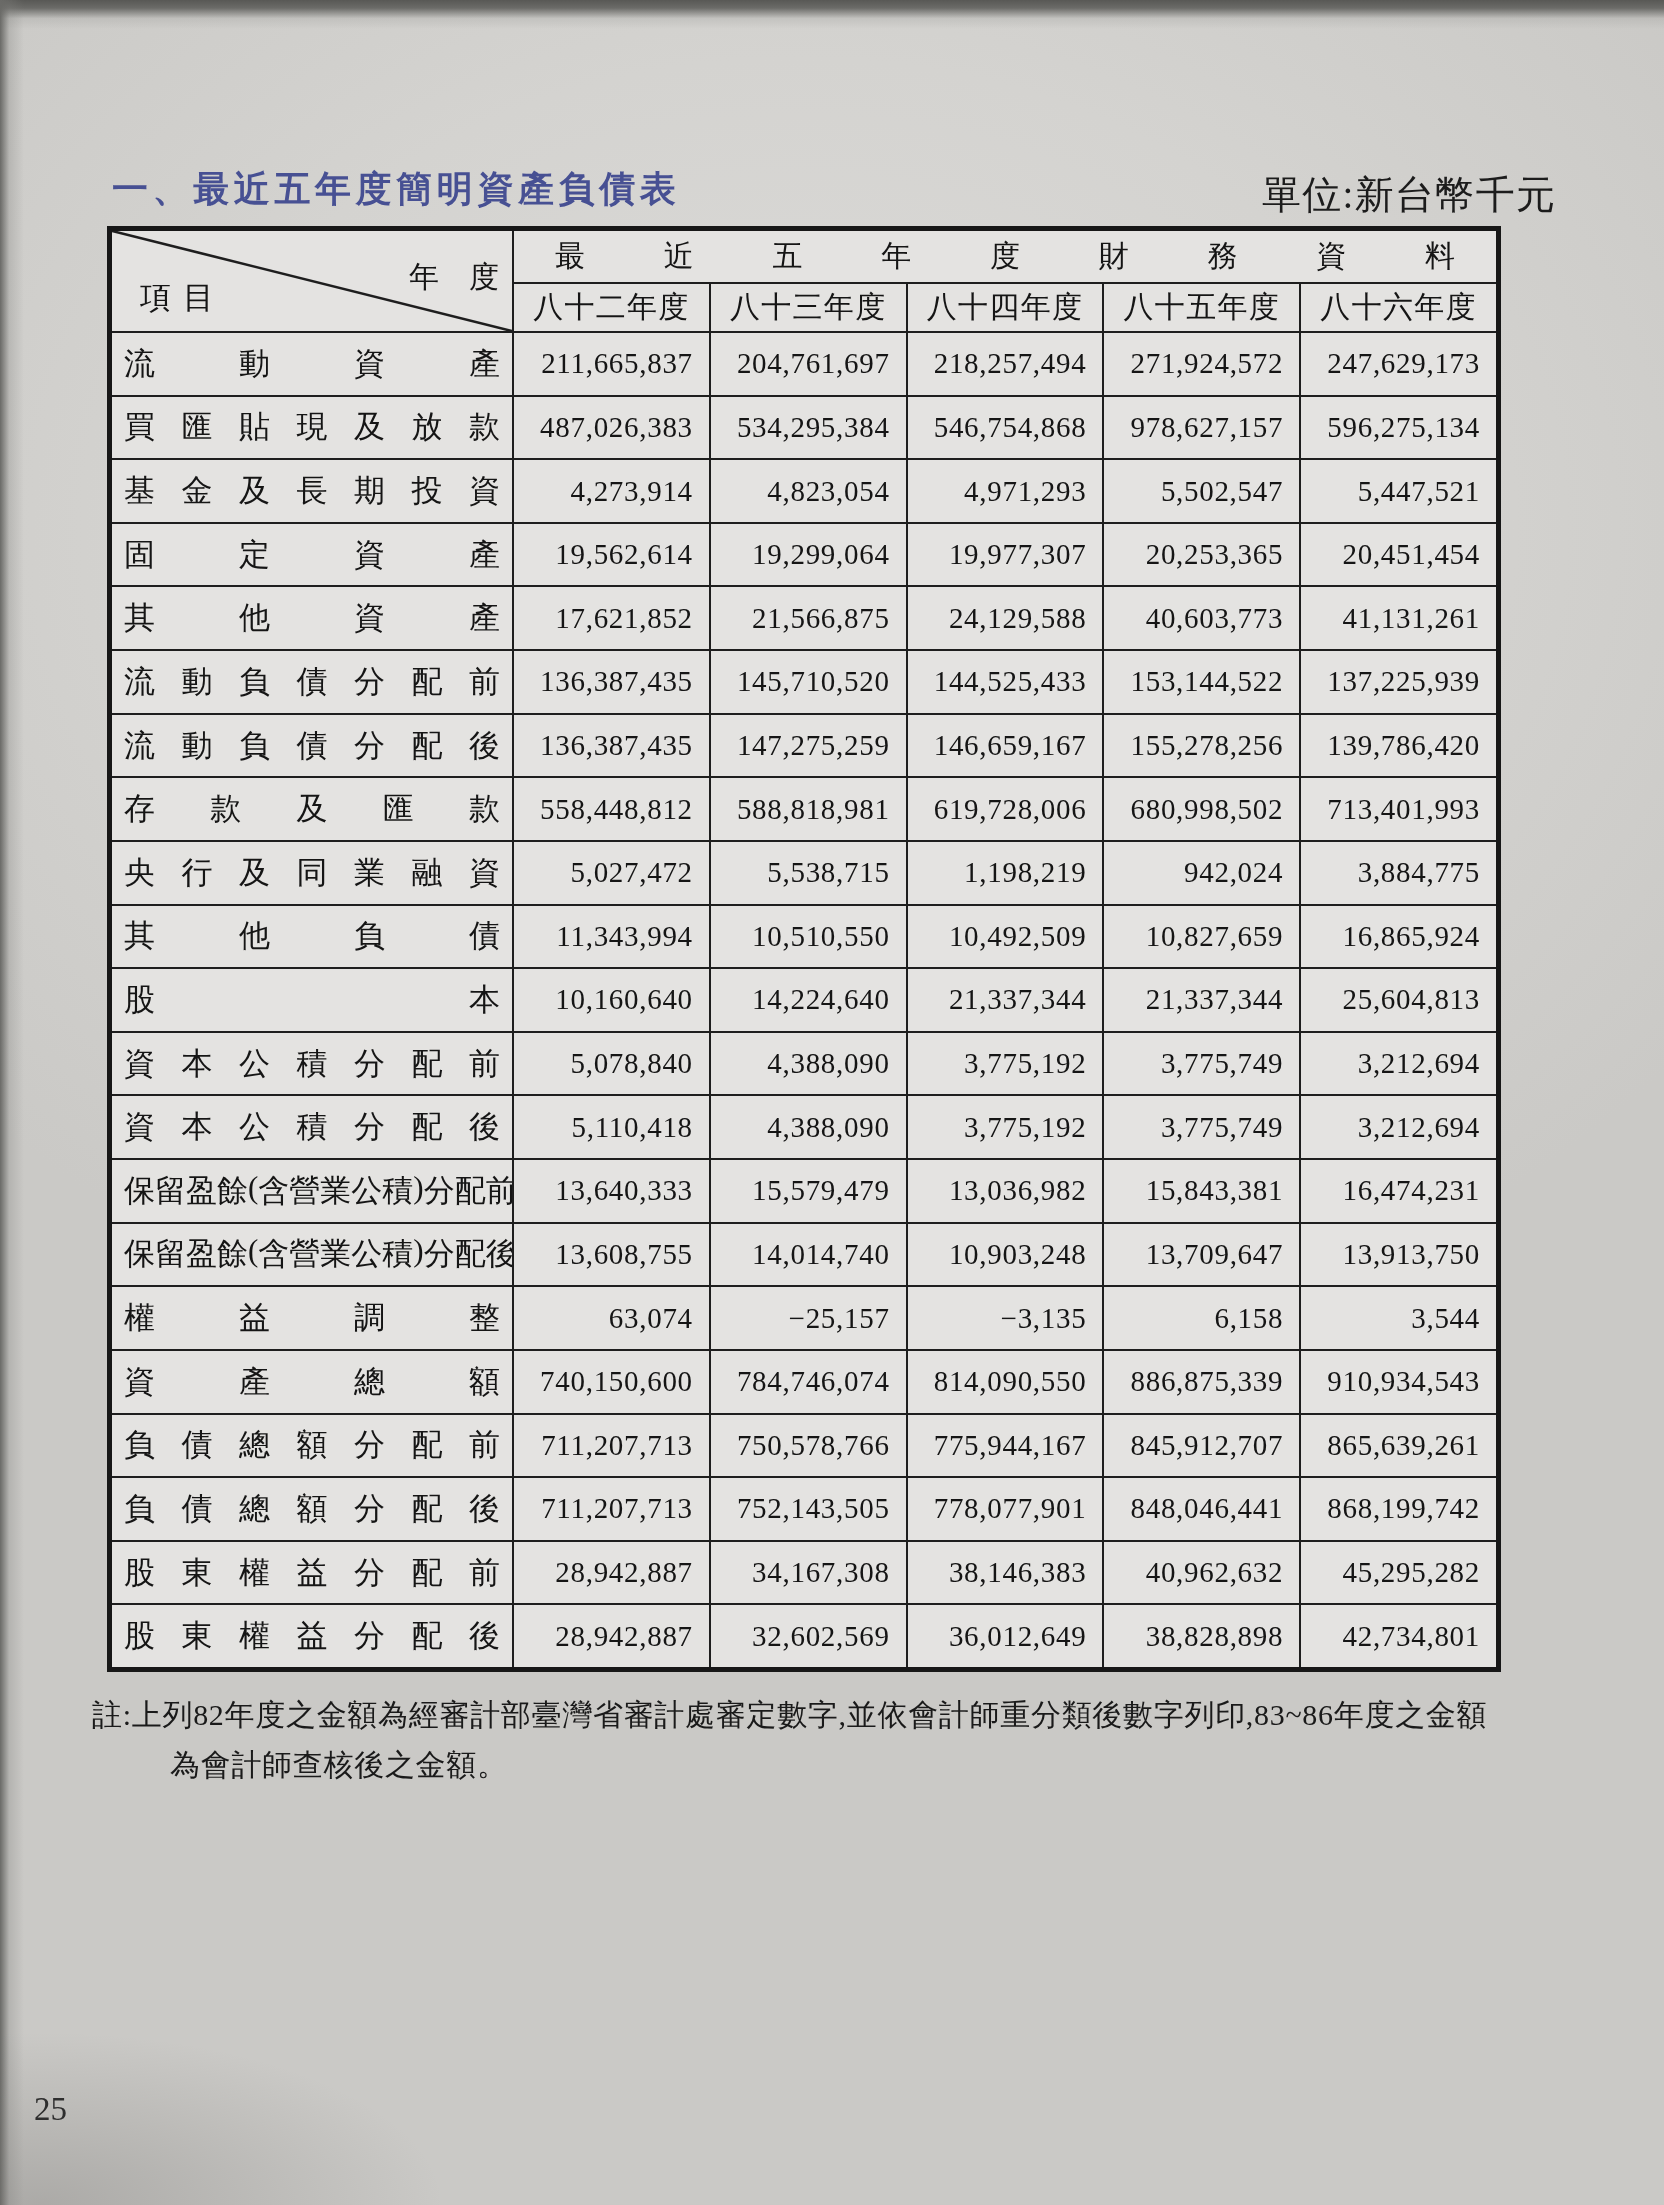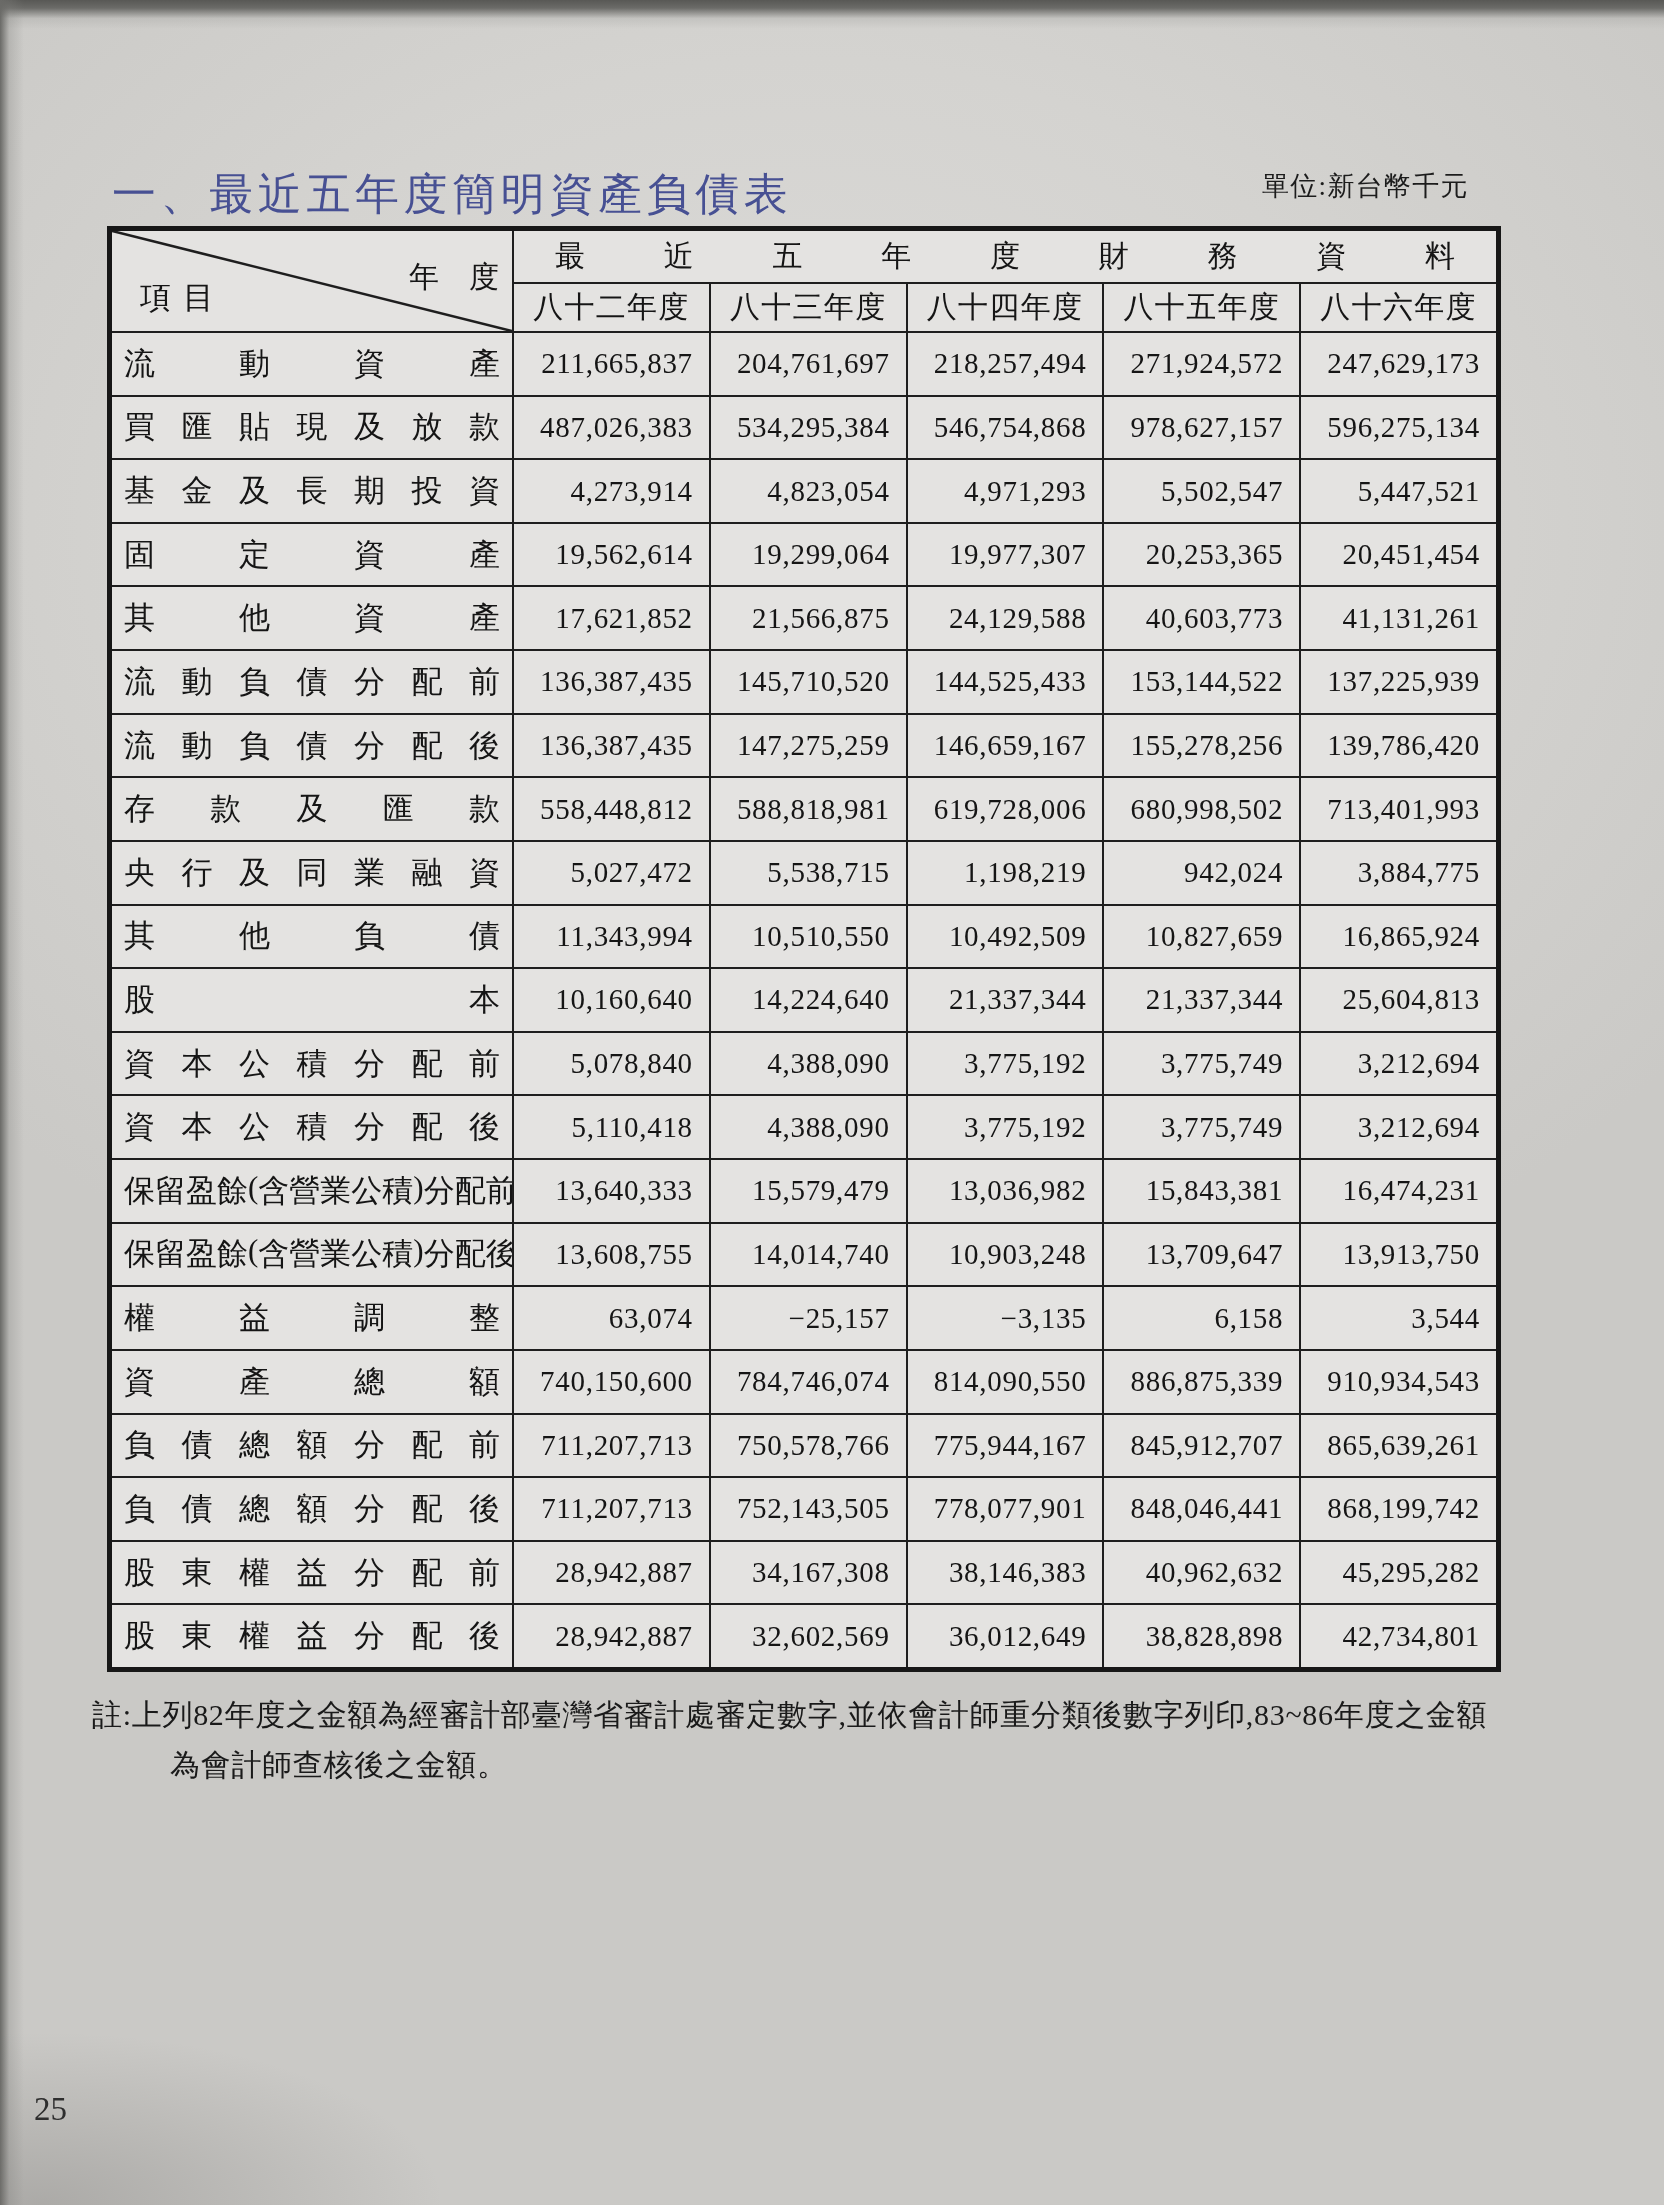--- a/index.html
+++ b/index.html
@@ -15,26 +15,26 @@
   
   .edge-top { position:absolute; top:0; left:0; width:100%; height:29px;
     background:linear-gradient(to bottom, #585855 0px, #6b6b68 8px, rgba(150,150,147,0.25) 18.4px, rgba(0,0,0,0) 29px); }
   .edge-left { position:absolute; top:0; left:0; width:24px; height:100%;
     background:linear-gradient(to right, #6a6a67 0px, rgba(130,130,127,0.30) 9.2px, rgba(0,0,0,0) 24px); }
   .corner-shadow { position:absolute; left:0; bottom:0; width:500px; height:197px;
     background:radial-gradient(ellipse at 8% 100%, rgba(115,113,110,0.35), rgba(0,0,0,0) 62%); }
 
   .doc-title {
     position:absolute; left:112px; top:165px;
-    font-size:44px; font-weight:normal; letter-spacing:4.6px; color:#475093;
+    font-size:36px; font-weight:bold; letter-spacing:4.6px; color:#475093;
     white-space:nowrap;
   }
   .unit-label {
     position:absolute; left:1262px; top:168px;
-    font-size:27px; letter-spacing:1.3px; color:#1c1c1c; white-space:nowrap;text-align:center;
+    font-size:39px; letter-spacing:1.3px; color:#1c1c1c; white-space:nowrap;text-align:center;
   }
 
   .fin-table {
     position:absolute; left:107px; top:226px; width:1394px; height:1446px;
     box-sizing:border-box; border:5.3px solid #171717; background:#1e1e1e;
     display:grid;
     grid-template-columns:400px repeat(5, 1fr);
     grid-template-rows:51px 47px repeat(21, 1fr);
     gap:2px;
   }

